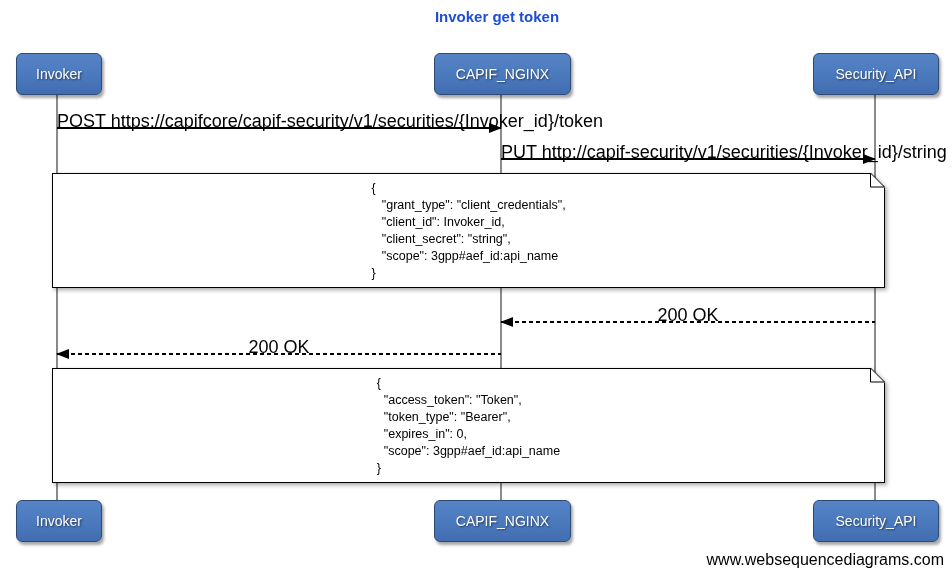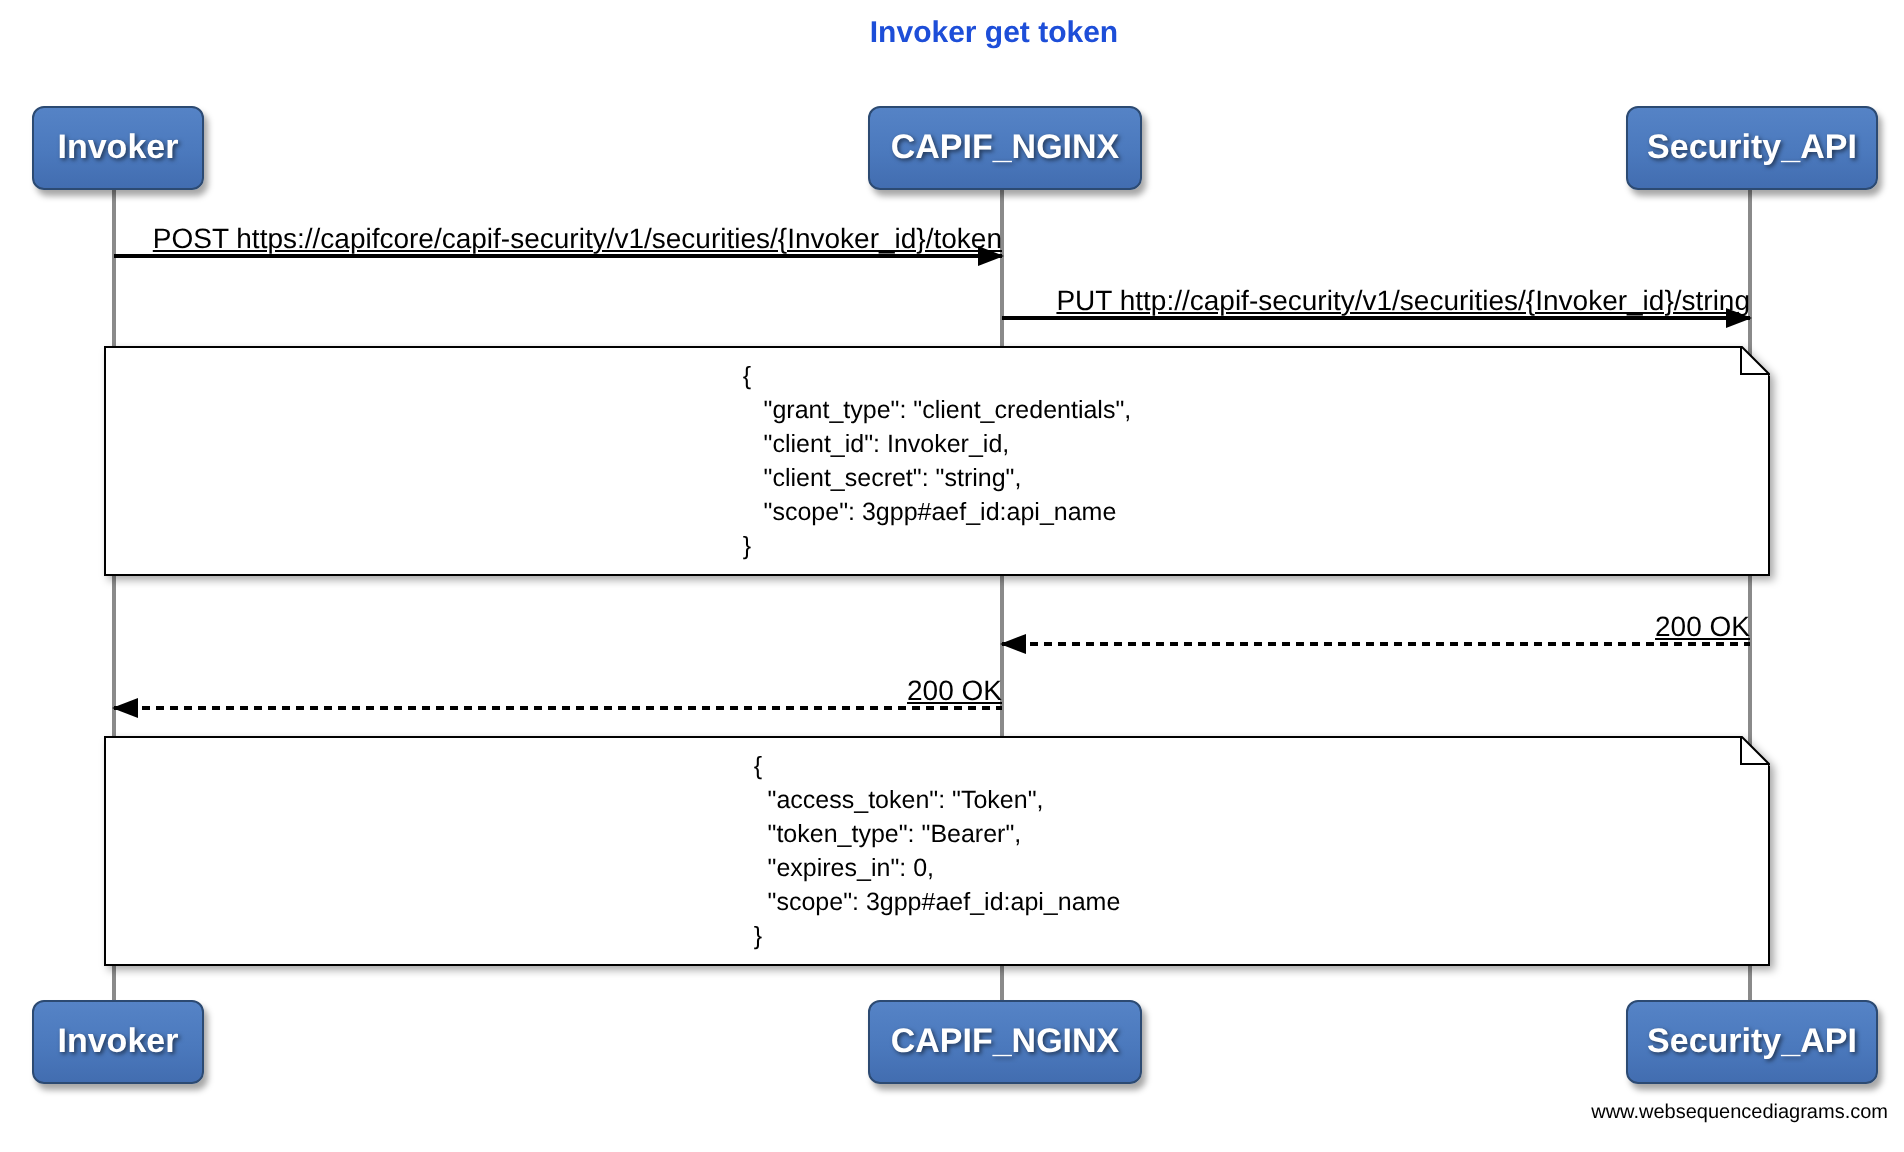--- a/index.html
+++ b/index.html
@@ -16,28 +16,28 @@
   }
   .lifeline{
     position:absolute;width:2px;top:93px;height:407px;
     background:#8a8a8a;z-index:1;
   }
   .actor{
     position:absolute;height:40px;z-index:3;
     background:linear-gradient(180deg,#5583c6 0%,#4b79bd 55%,#426db0 100%);
     border:1px solid #2c4a72;border-radius:6px;
     box-shadow:2px 3px 3px rgba(0,0,0,0.35);
-    color:#fff;font-weight:bold;font-size:17px;
+    color:#fff;font-weight:normal;font-size:14px;
     text-shadow:1px 1px 2px rgba(0,0,0,0.55);
     display:flex;align-items:center;justify-content:center;
   }
   .msg{position:absolute;z-index:2;height:18px;}
   .msg-label{
     position:absolute;left:0;right:0;top:0;height:15px;
-    text-align:right;font-size:14px;color:#000;white-space:nowrap;text-decoration:underline;
+    text-align:center;font-size:18px;color:#000;white-space:nowrap;
   }
   .msg-line{position:absolute;left:0;right:0;top:16px;height:2px;}
   .msg-line.solid{background:#000;}
   .msg-line.dashed{background:repeating-linear-gradient(90deg,#000 0 4px,transparent 4px 7px);}
   .head-r{
     position:absolute;right:-1px;top:-4px;width:0;height:0;
     border-top:5px solid transparent;border-bottom:5px solid transparent;
     border-left:13px solid #000;
   }
   .head-l{
@@ -54,21 +54,21 @@
     clip-path:polygon(0 0,calc(100% - 15px) 0,100% 15px,100% 100%,0 100%);
     display:flex;align-items:center;justify-content:center;
   }
   .note-box pre{
     margin:0;font-family:"Liberation Sans","DejaVu Sans",sans-serif;
     font-size:12.5px;line-height:17px;text-align:left;white-space:pre;color:#000;
   }
   .fold{position:absolute;top:0;right:0;width:15px;height:15px;}
   .watermark{
     position:absolute;right:8px;top:551px;
-    font-size:10px;color:#000;
+    font-size:16px;color:#000;
   }
 </style>
 </head>
 <body>
 
 <div class="diagram">
 
   <div class="title">Invoker get token</div>
 
   <div class="lifeline" style="left:56px"></div>

